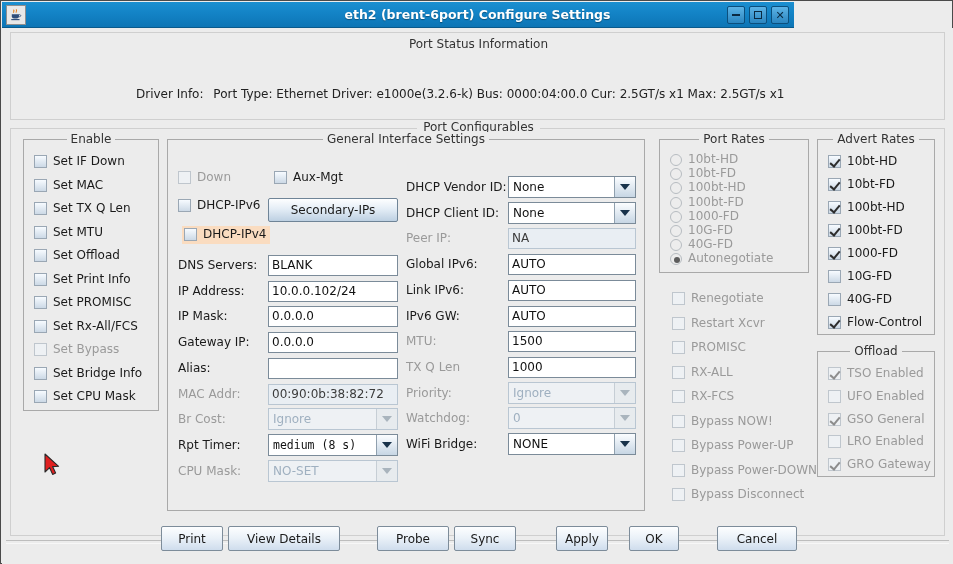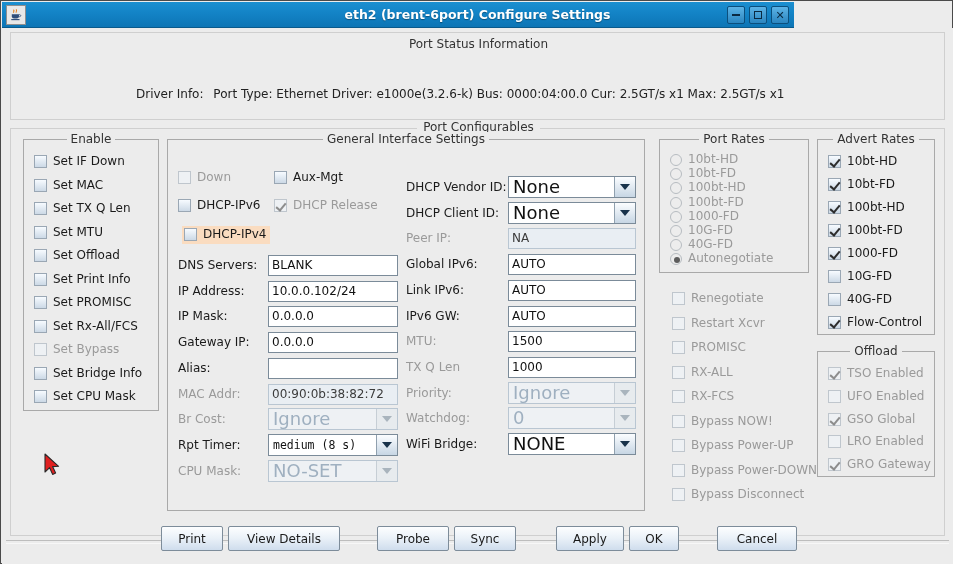--- a/index.html
+++ b/index.html
@@ -117,21 +117,21 @@
     position:absolute;box-sizing:border-box;height:21px;line-height:19px;
     background:#ffffff;border:1px solid #7b8b99;padding:0 3px;
     font-size:12px;color:#111;overflow:hidden;white-space:nowrap;
   }
   .tf.ro{background:#e9eef3;border-color:#b9c6d2;color:#3c3c3c;}
   .combo{
     position:absolute;box-sizing:border-box;height:22px;
     border:1px solid #7b8b99;background:#fff;display:flex;align-items:center;
   }
   .combo .cval{
-    flex:1;padding:0 4px;font-size:18px;color:#111;line-height:20px;
+    flex:1;padding:0 4px;font-size:12px;color:#111;line-height:20px;
     overflow:hidden;white-space:nowrap;
   }
   .combo .cval.mono{font-family:"DejaVu Sans Mono","Liberation Mono",monospace;font-size:11.5px;}
   .combo .carrow{
     width:20px;height:20px;
     background:linear-gradient(180deg,#fbfdff,#c7d6e4);
     border-left:1px solid #90a0ae;
     display:flex;align-items:center;justify-content:center;
   }
   .combo .carrow i{
@@ -222,20 +222,21 @@
 
       <div class="grp" style="left:156px;top:10px;width:478px;height:372px;">
         <div class="legend"><span>General Interface Settings</span></div>
         <div id="general-checks">
             <div class="opt dis" style="left:10px;top:30px;"><span class="cb dis"></span><span class="tx">Down</span></div>
             <div class="opt" style="left:106px;top:30px;"><span class="cb"></span><span class="tx">Aux-Mgt</span></div>
             <div class="opt" style="left:10px;top:58px;"><span class="cb"></span><span class="tx">DHCP-IPv6</span></div>
             <div class="opt dis" style="left:106px;top:58px;"><span class="cb dis checked"></span><span class="tx">DHCP Release</span></div>
             <div class="opt hl" style="left:14px;top:86px;"><span class="cb"></span><span class="tx">DHCP-IPv4</span></div>
           </div>
+        <div class="btn big" style="left:100px;top:58px;width:130px;height:24px;">Secondary-IPs</div>
         <div id="general-left">
             <div class="fl" style="left:10px;top:118px;">DNS Servers:</div>
             <div class="tf" style="left:100px;top:115px;width:130px;"><span>BLANK</span></div>
             <div class="fl" style="left:10px;top:143.7px;">IP Address:</div>
             <div class="tf" style="left:100px;top:140.7px;width:130px;"><span>10.0.0.102/24</span></div>
             <div class="fl" style="left:10px;top:169.4px;">IP Mask:</div>
             <div class="tf" style="left:100px;top:166.4px;width:130px;"><span>0.0.0.0</span></div>
             <div class="fl" style="left:10px;top:195.1px;">Gateway IP:</div>
             <div class="tf" style="left:100px;top:192.1px;width:130px;"><span>0.0.0.0</span></div>
             <div class="fl" style="left:10px;top:220.8px;">Alias:</div>
@@ -352,35 +353,35 @@
             <div class="opt" style="left:10px;top:152px;"><span class="cb"></span><span class="tx">40G-FD</span></div>
             <div class="opt" style="left:10px;top:175px;"><span class="cb checked"></span><span class="tx">Flow-Control</span></div>
           </div>
       </div>
 
       <div class="grp" style="left:806px;top:222px;width:118px;height:126px;">
         <div class="legend"><span>Offload</span></div>
         <div id="offload-items">
             <div class="opt dis" style="left:10px;top:14px;"><span class="cb dis checked"></span><span class="tx">TSO Enabled</span></div>
             <div class="opt dis" style="left:10px;top:36.8px;"><span class="cb dis"></span><span class="tx">UFO Enabled</span></div>
-            <div class="opt dis" style="left:10px;top:59.6px;"><span class="cb dis checked"></span><span class="tx">GSO Global</span></div>
+            <div class="opt dis" style="left:10px;top:59.6px;"><span class="cb dis checked"></span><span class="tx">GSO General</span></div>
             <div class="opt dis" style="left:10px;top:82.4px;"><span class="cb dis"></span><span class="tx">LRO Enabled</span></div>
             <div class="opt dis" style="left:10px;top:105.2px;"><span class="cb dis checked"></span><span class="tx">GRO Gateway</span></div>
           </div>
       </div>
     </div>
 
     <div class="bottom-sep"></div>
 
     <div id="bottom-buttons">
         <div class="btn" style="left:159px;top:498px;width:62px;height:25px;">Print</div>
         <div class="btn" style="left:226px;top:498px;width:112px;height:25px;">View Details</div>
         <div class="btn" style="left:375px;top:498px;width:72px;height:25px;">Probe</div>
         <div class="btn" style="left:452px;top:498px;width:62px;height:25px;">Sync</div>
-        <div class="btn" style="left:554px;top:498px;width:68px;height:25px;">Apply</div>
+        <div class="btn" style="left:554px;top:498px;width:52px;height:25px;">Apply</div>
         <div class="btn" style="left:627px;top:498px;width:50px;height:25px;">OK</div>
         <div class="btn" style="left:715px;top:498px;width:80px;height:25px;">Cancel</div>
       </div>
   </div>
 
   <div class="cursor" style="left:43px;top:452px;">
     <svg width="20" height="26" viewBox="0 0 20 26">
       <path d="M1,1 L1,19 L5.6,14.7 L8.6,21.4 L11.6,20 L8.6,13.6 L14.6,13.3 Z" fill="#e02020" stroke="#2a2a2a" stroke-width="1.1" stroke-linejoin="round"></path>
     </svg>
   </div>

